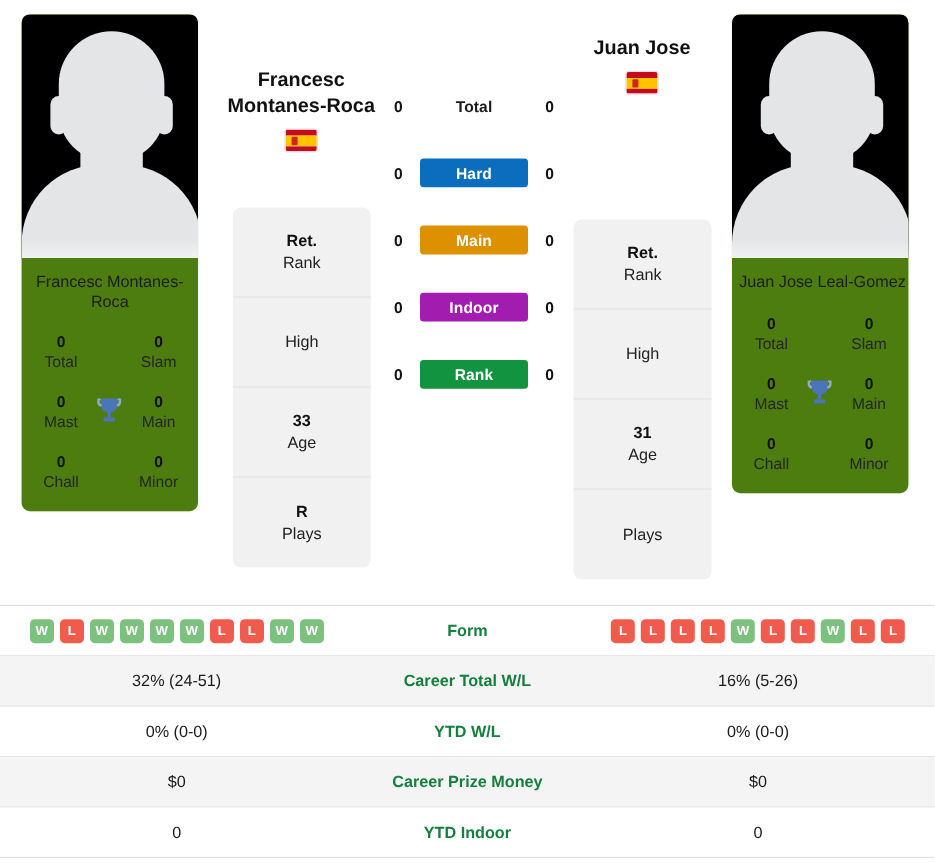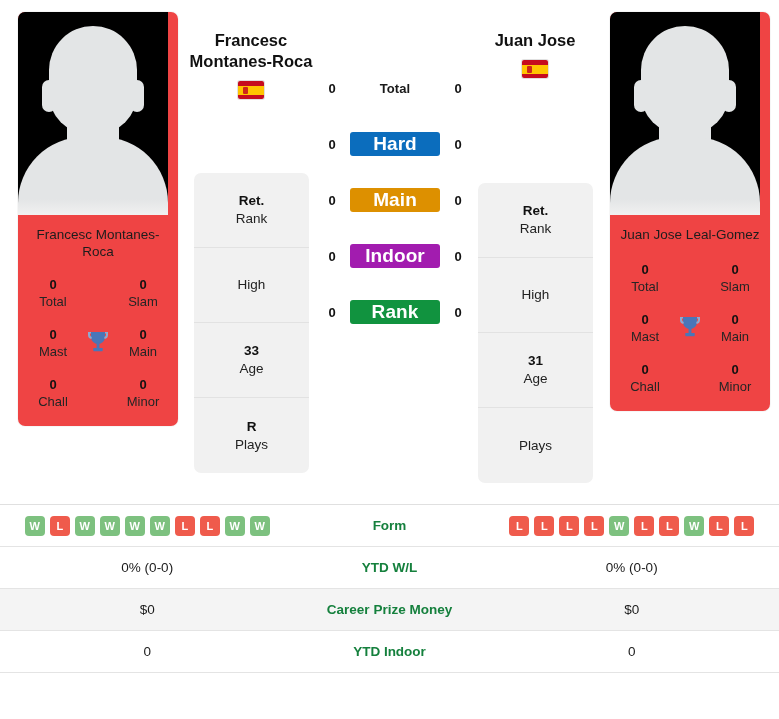--- a/index.html
+++ b/index.html
@@ -25,22 +25,22 @@
   .top-area {
     position: relative;
     height: 495px;
     width: 779px;
   }
 
   
   .player-card {
     position: absolute;
     top: 12px;
-    width: 160px;
-    background: #ef4444;
+    width: 147px;
+    background: #4d7c0f;
     border-radius: 7px;
     overflow: hidden;
     box-shadow: 0 0 0 1px rgba(0,0,0,0.035);
   }
   .player-card.left  { left: 18px; }
   .player-card.right { left: 610px; }
 
   .photo {
     position: relative;
     width: 150px;
@@ -142,21 +142,21 @@
     padding-top: 4px;
   }
 
   
   .name-header {
     position: absolute;
     top: 30px;
     width: 160px;
     text-align: center;
   }
-  .name-header.left  { left: 171px; }
+  .name-header.left  { left: 171px; margin-top: 27px; }
   .name-header.right { left: 455px; }
   .name-header .nm {
     font-size: 16.5px;
     font-weight: bold;
     line-height: 21px;
     color: #111111;
   }
   .flag {
     display: inline-block;
     margin-top: 9px;
@@ -207,21 +207,21 @@
     font-weight: bold;
     color: #111;
     width: 14px;
     text-align: center;
   }
   .badge {
     width: 90px;
     height: 24px;
     border-radius: 3px;
     color: #ffffff;
-    font-size: 19px;
+    font-size: 13px;
     font-weight: bold;
     display: flex;
     align-items: center;
     justify-content: center;
     letter-spacing: 0.1px;
   }
   .badge.plain {
     background: transparent;
     color: #1a1a1a;
     font-weight: bold;
@@ -549,20 +549,25 @@
             <div class="wl W">W</div>
             <div class="wl L">L</div>
             <div class="wl L">L</div>
             <div class="wl W">W</div>
             <div class="wl L">L</div>
             <div class="wl L">L</div>
           </div>
       </div>
     </div>
 
+    <div class="srow alt">
+      <div class="sleft">32% (24-51)</div>
+      <div class="scenter">Career Total W/L</div>
+      <div class="sright">16% (5-26)</div>
+    </div>
 
     <div class="srow">
       <div class="sleft">0% (0-0)</div>
       <div class="scenter">YTD W/L</div>
       <div class="sright">0% (0-0)</div>
     </div>
 
     <div class="srow alt">
       <div class="sleft">$0</div>
       <div class="scenter">Career Prize Money</div>

